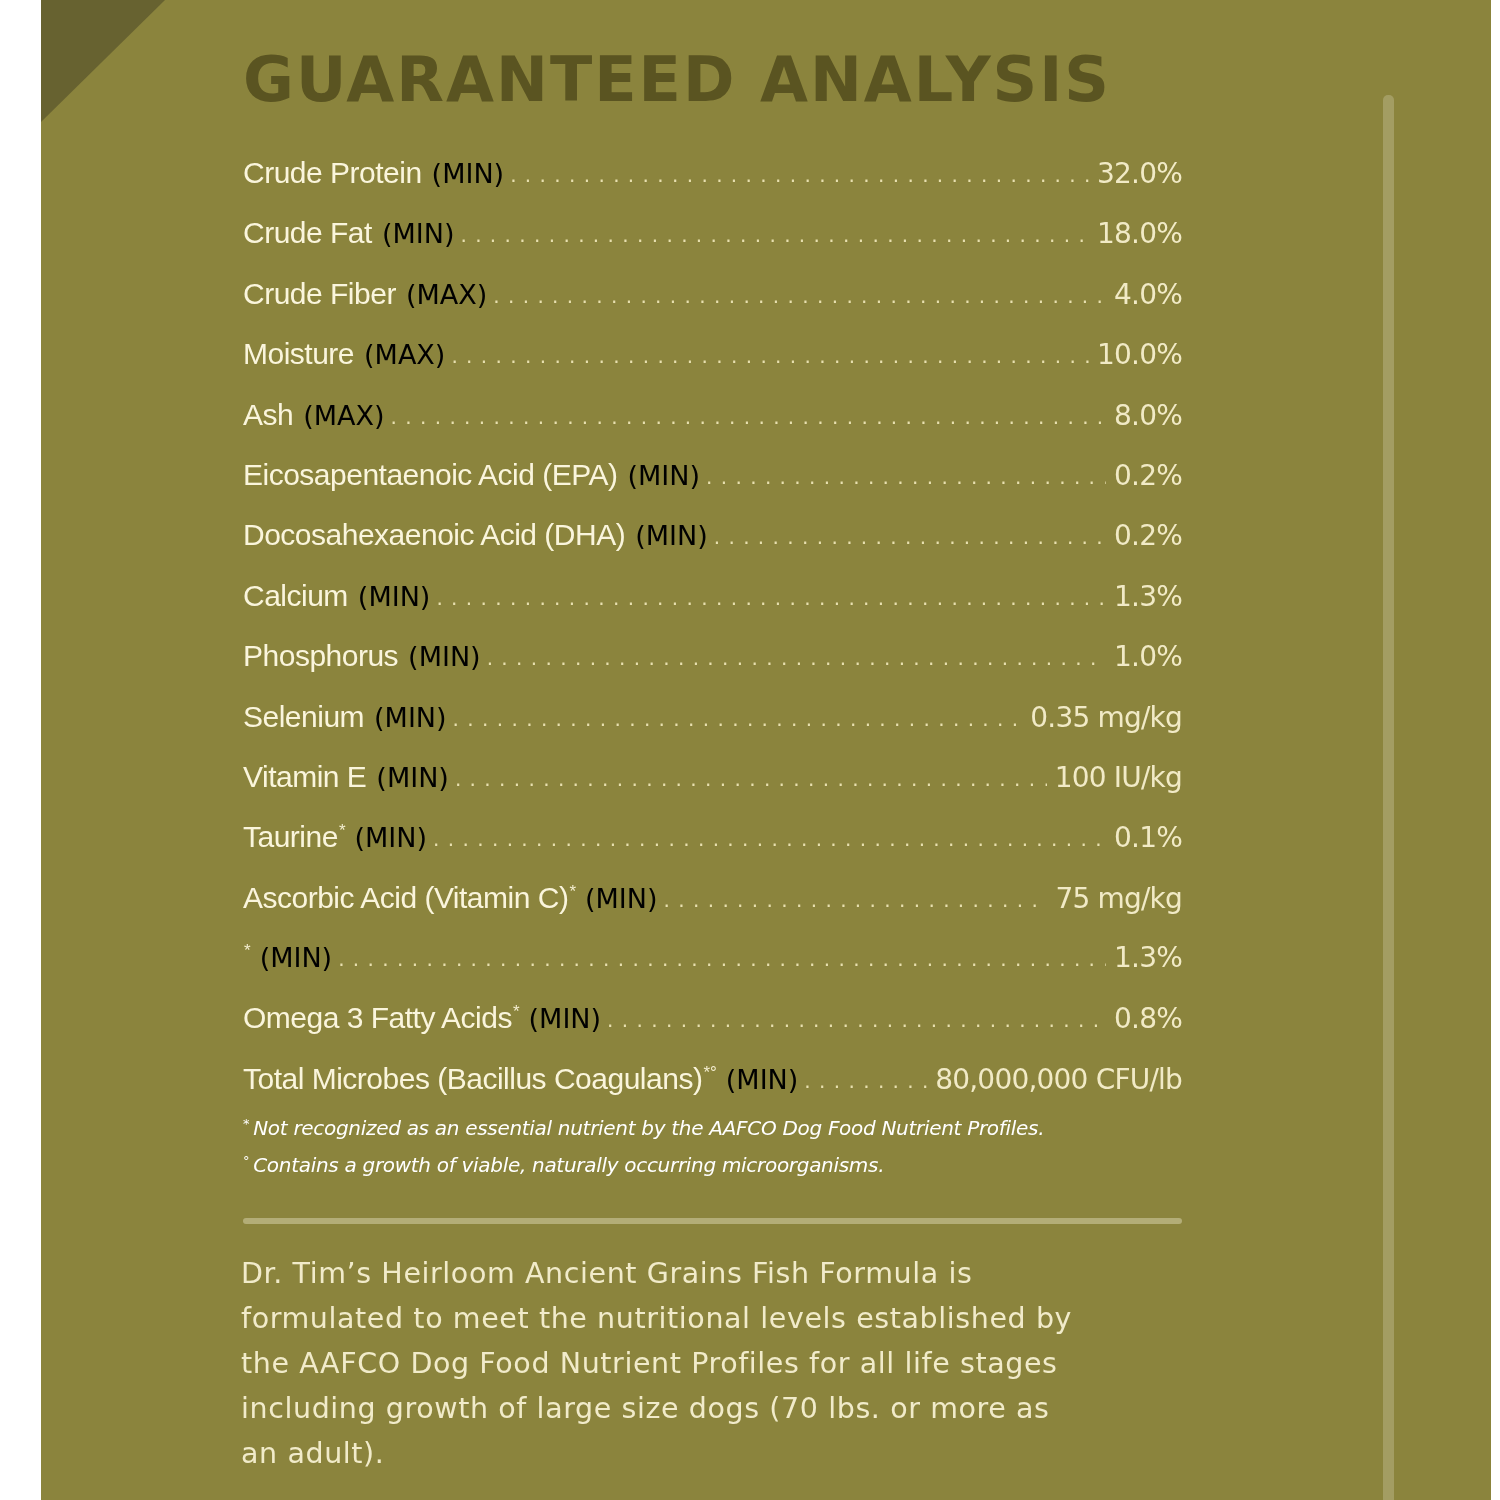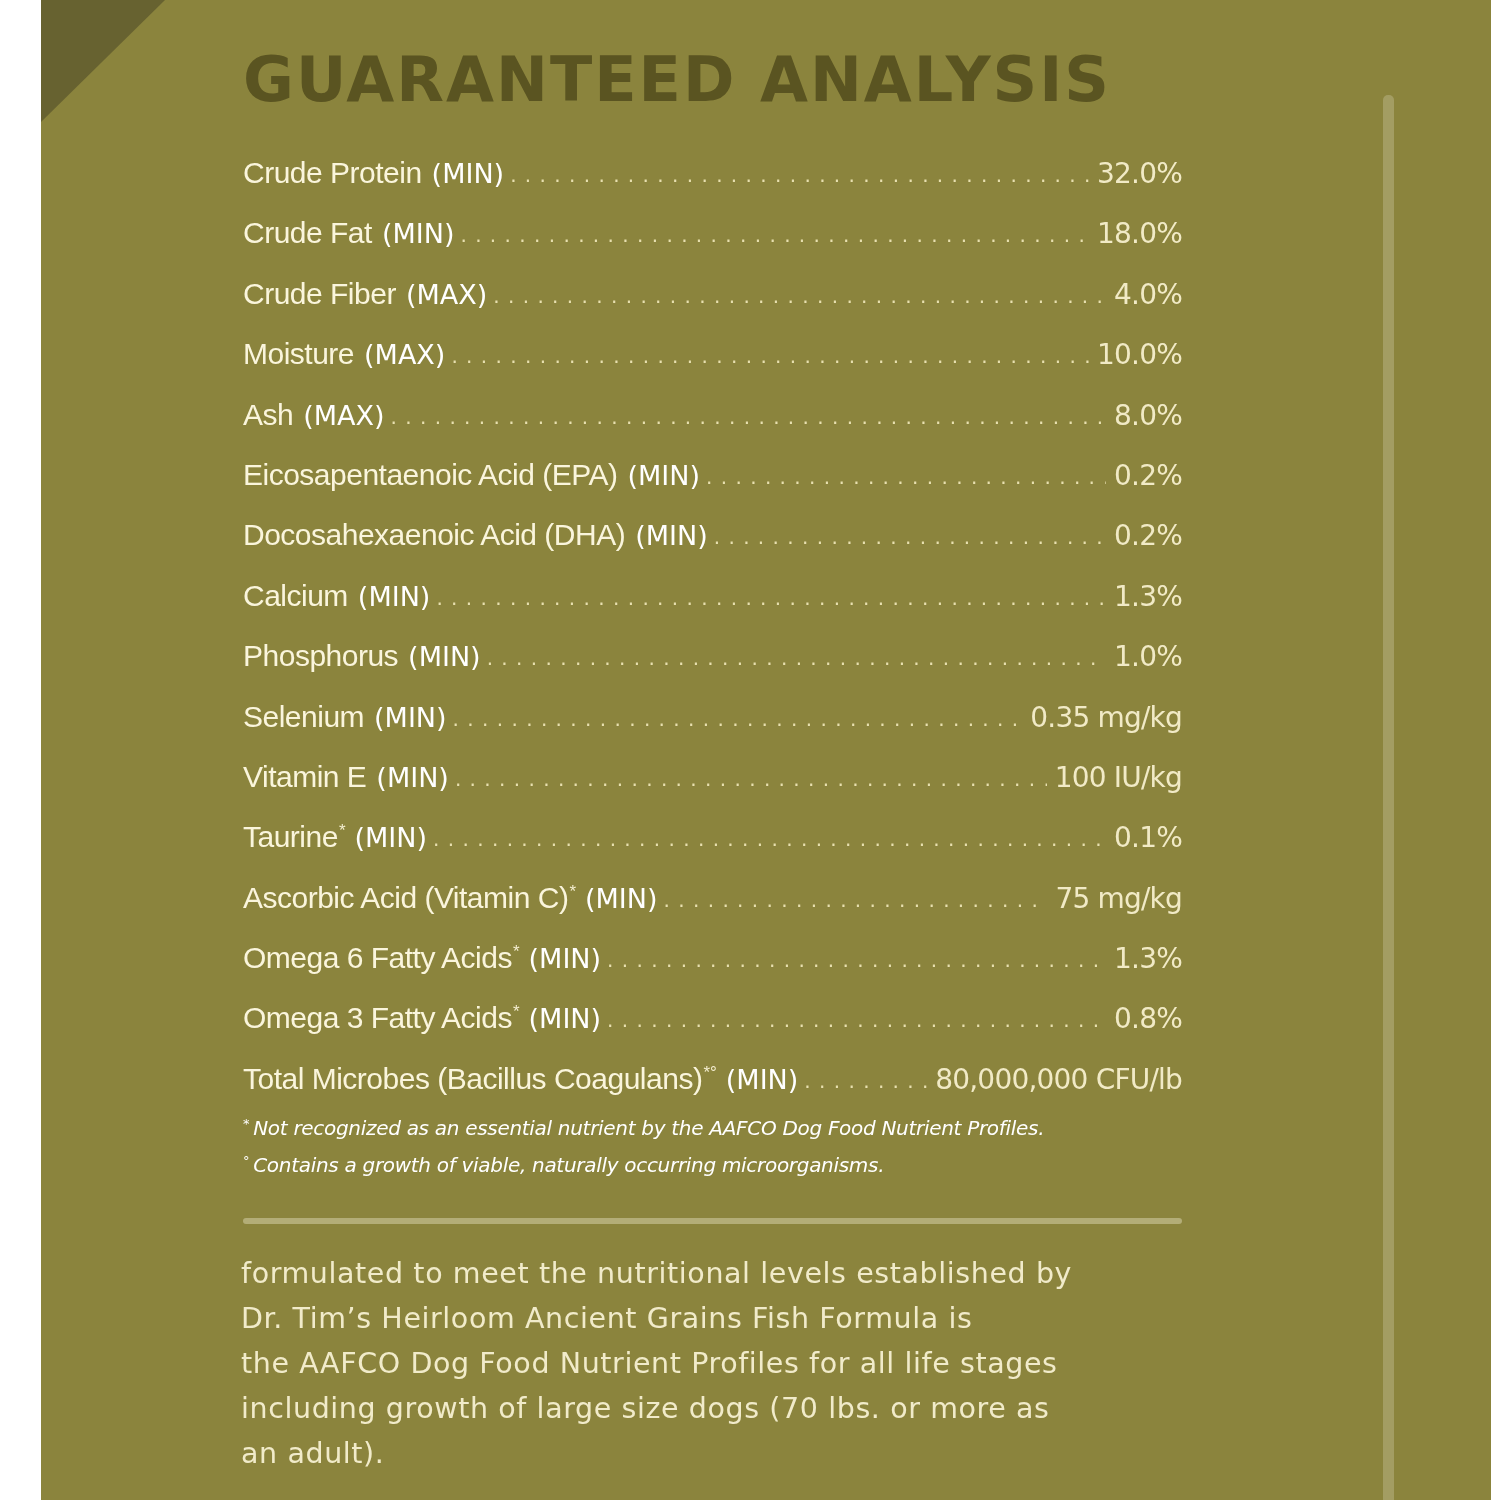--- a/index.html
+++ b/index.html
@@ -81,21 +81,21 @@
       position: relative;
       top: -11px;
       margin-left: 1px;
       color: #f4eed0;
       font-family: "Liberation Sans", sans-serif;
     }
     .row .qual {
       font-family: "DejaVu Sans", sans-serif;
       font-weight: normal;
       font-size: 27px;
-      color: #ffffff;
+      color: #000000;
       margin-left: 9px;
     }
     .row .leader {
       flex: 1 1 auto;
       overflow: hidden;
       margin: 0 8px 0 6px;
       color: #e8e0b0;
       font-size: 20px;
       letter-spacing: 6.3px;
       position: relative;
@@ -256,21 +256,20 @@
         <span class="value">0.1%</span>
     </div>
     <div class="row">
       <span class="name">Ascorbic Acid (Vitamin C)</span>
         <span class="mark">*</span>
         <span class="qual">(MIN)</span>
         <span class="leader"></span>
         <span class="value">75 mg/kg</span>
     </div>
     <div class="row">
-      <span class="name">Omega 6 Fatty Acids</span>
         <span class="mark">*</span>
         <span class="qual">(MIN)</span>
         <span class="leader"></span>
         <span class="value">1.3%</span>
     </div>
     <div class="row">
       <span class="name">Omega 3 Fatty Acids</span>
         <span class="mark">*</span>
         <span class="qual">(MIN)</span>
         <span class="leader"></span>
@@ -290,19 +289,19 @@
       <span class="fmark">*</span><span>Not recognized as an essential nutrient by the AAFCO Dog Food Nutrient Profiles.</span>
     </div>
     <div class="footnote">
       <span class="fmark">°</span><span>Contains a growth of viable, naturally occurring microorganisms.</span>
     </div>
   </div>
 
   <div class="divider"></div>
 
   <p class="statement">
+    <span>Dr. Tim’s Heirloom Ancient Grains Fish Formula is</span>
     <span>formulated to meet the nutritional levels established by</span>
-    <span>Dr. Tim’s Heirloom Ancient Grains Fish Formula is</span>
     <span>the AAFCO Dog Food Nutrient Profiles for all life stages</span>
     <span>including growth of large size dogs (70 lbs. or more as</span>
     <span>an adult).</span>
   </p>
 </div>
 
 </body></html>

